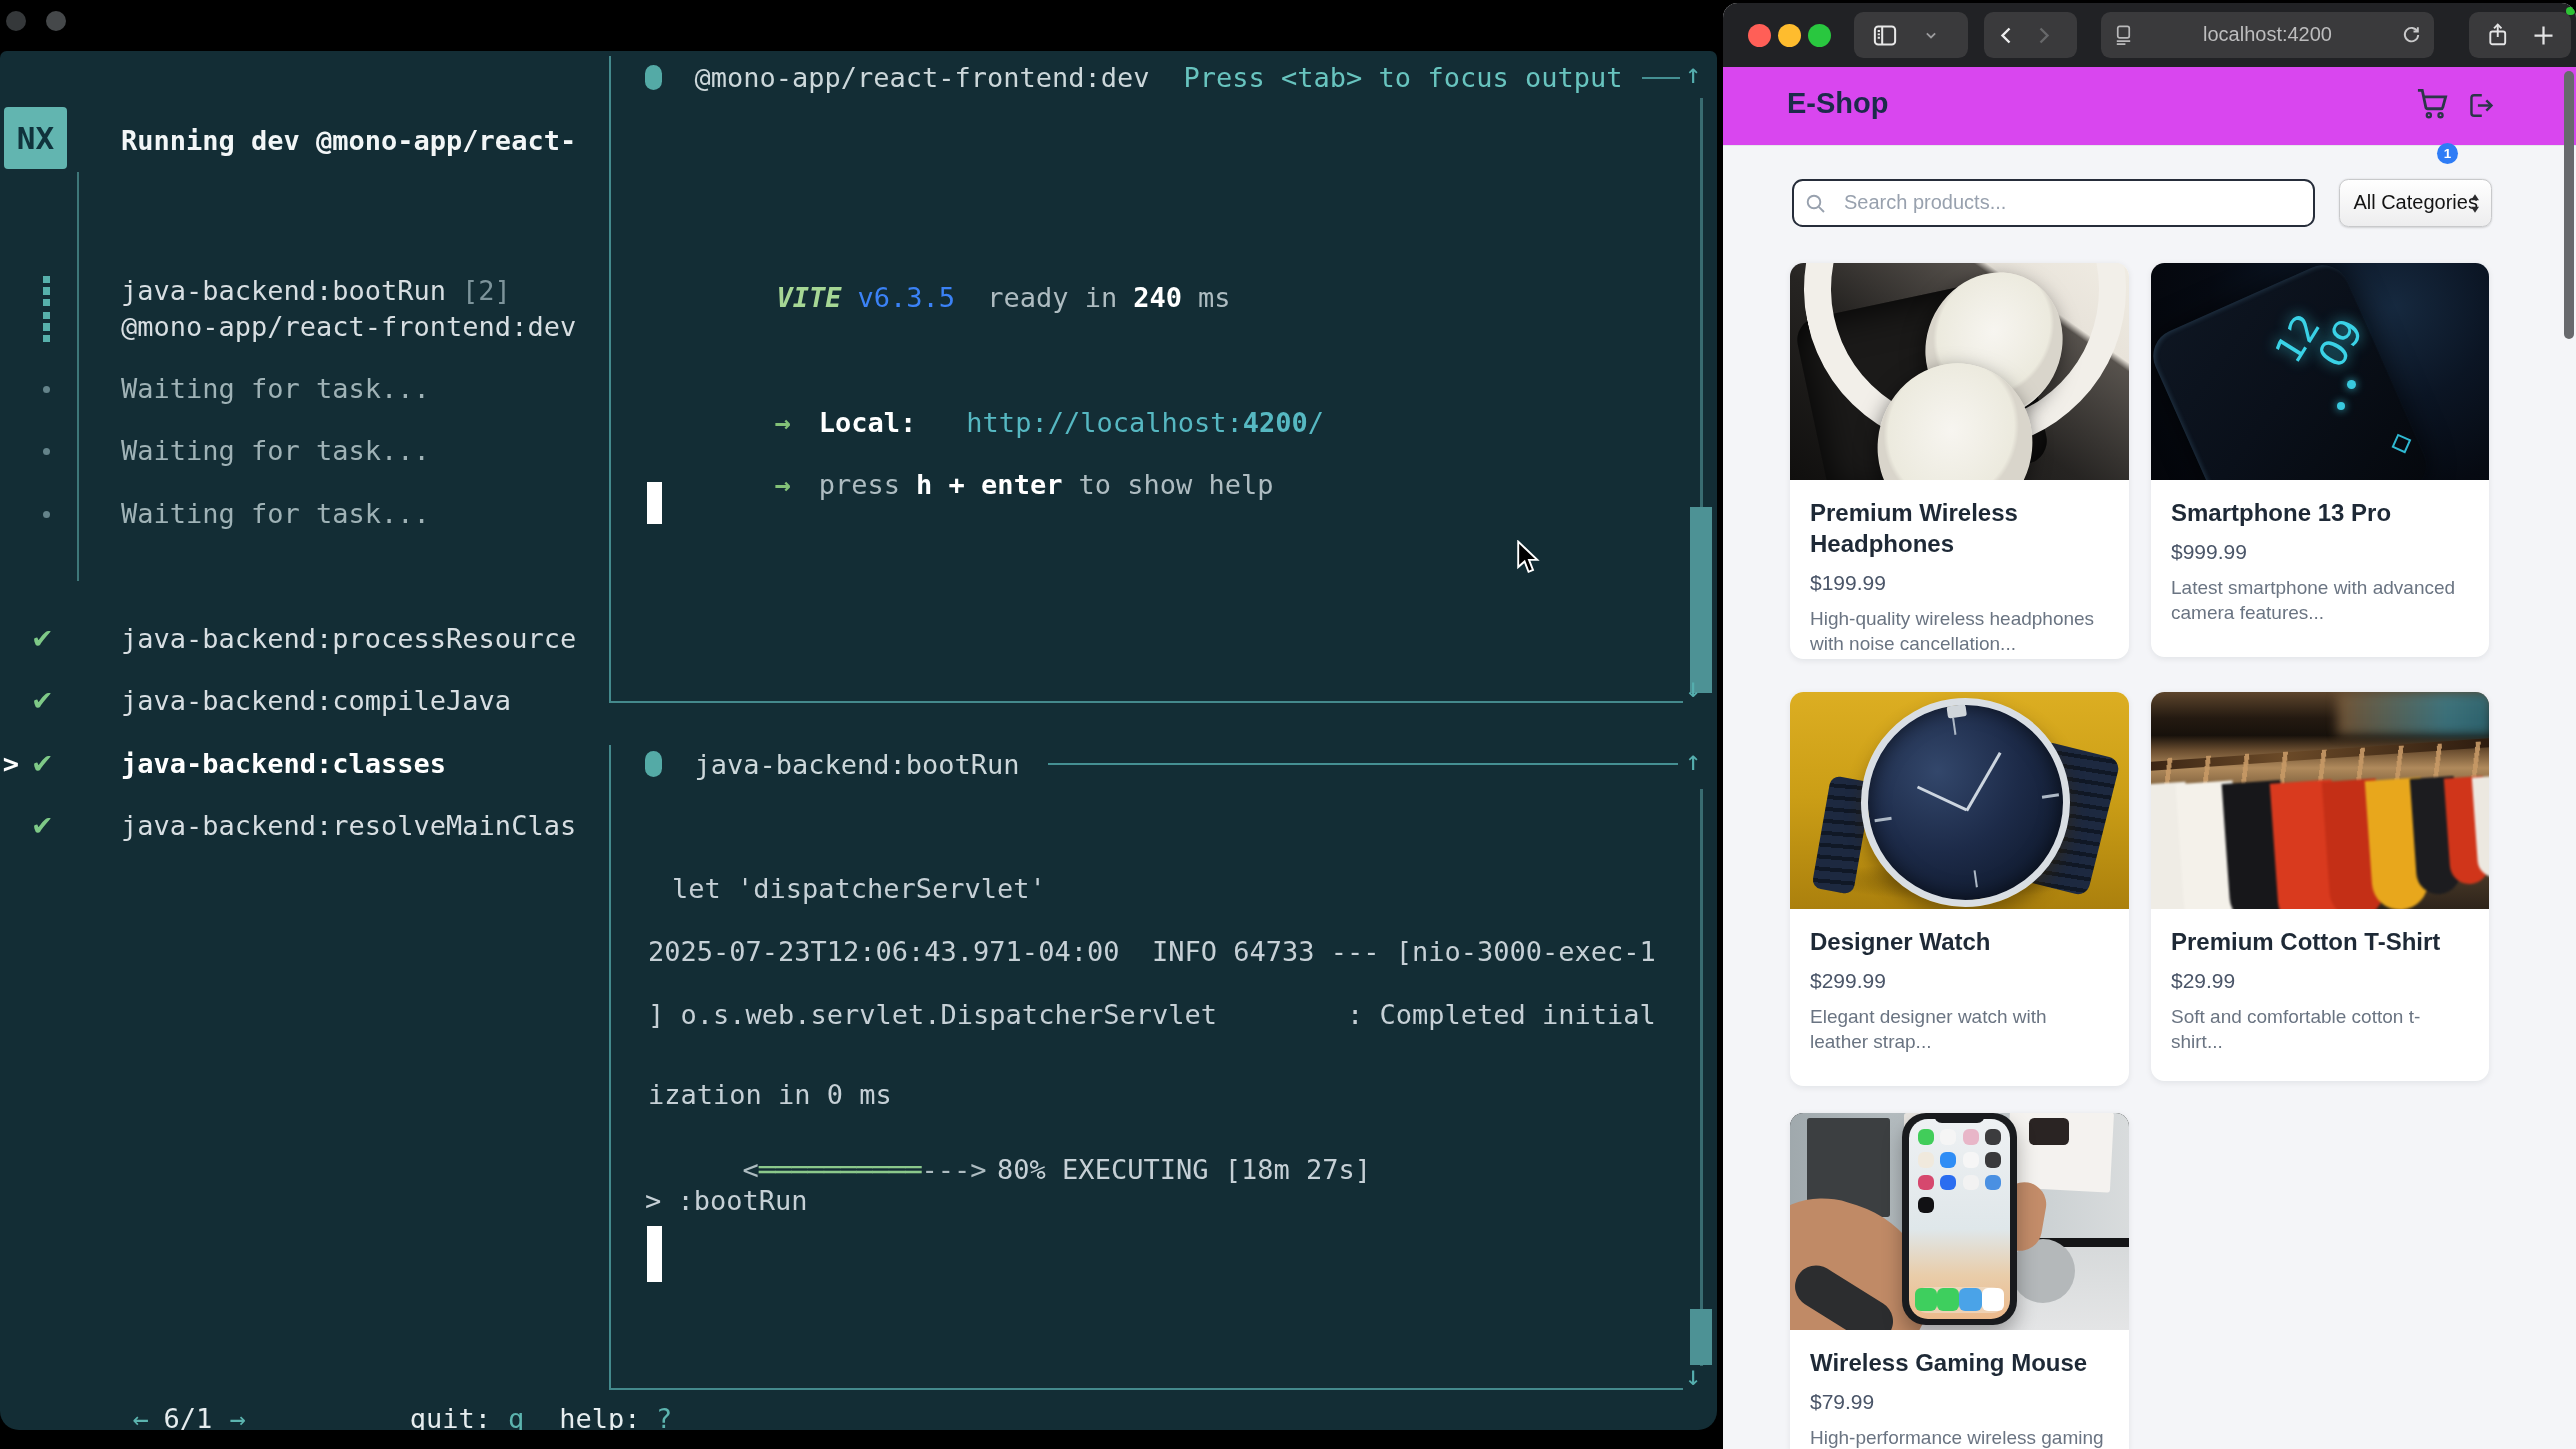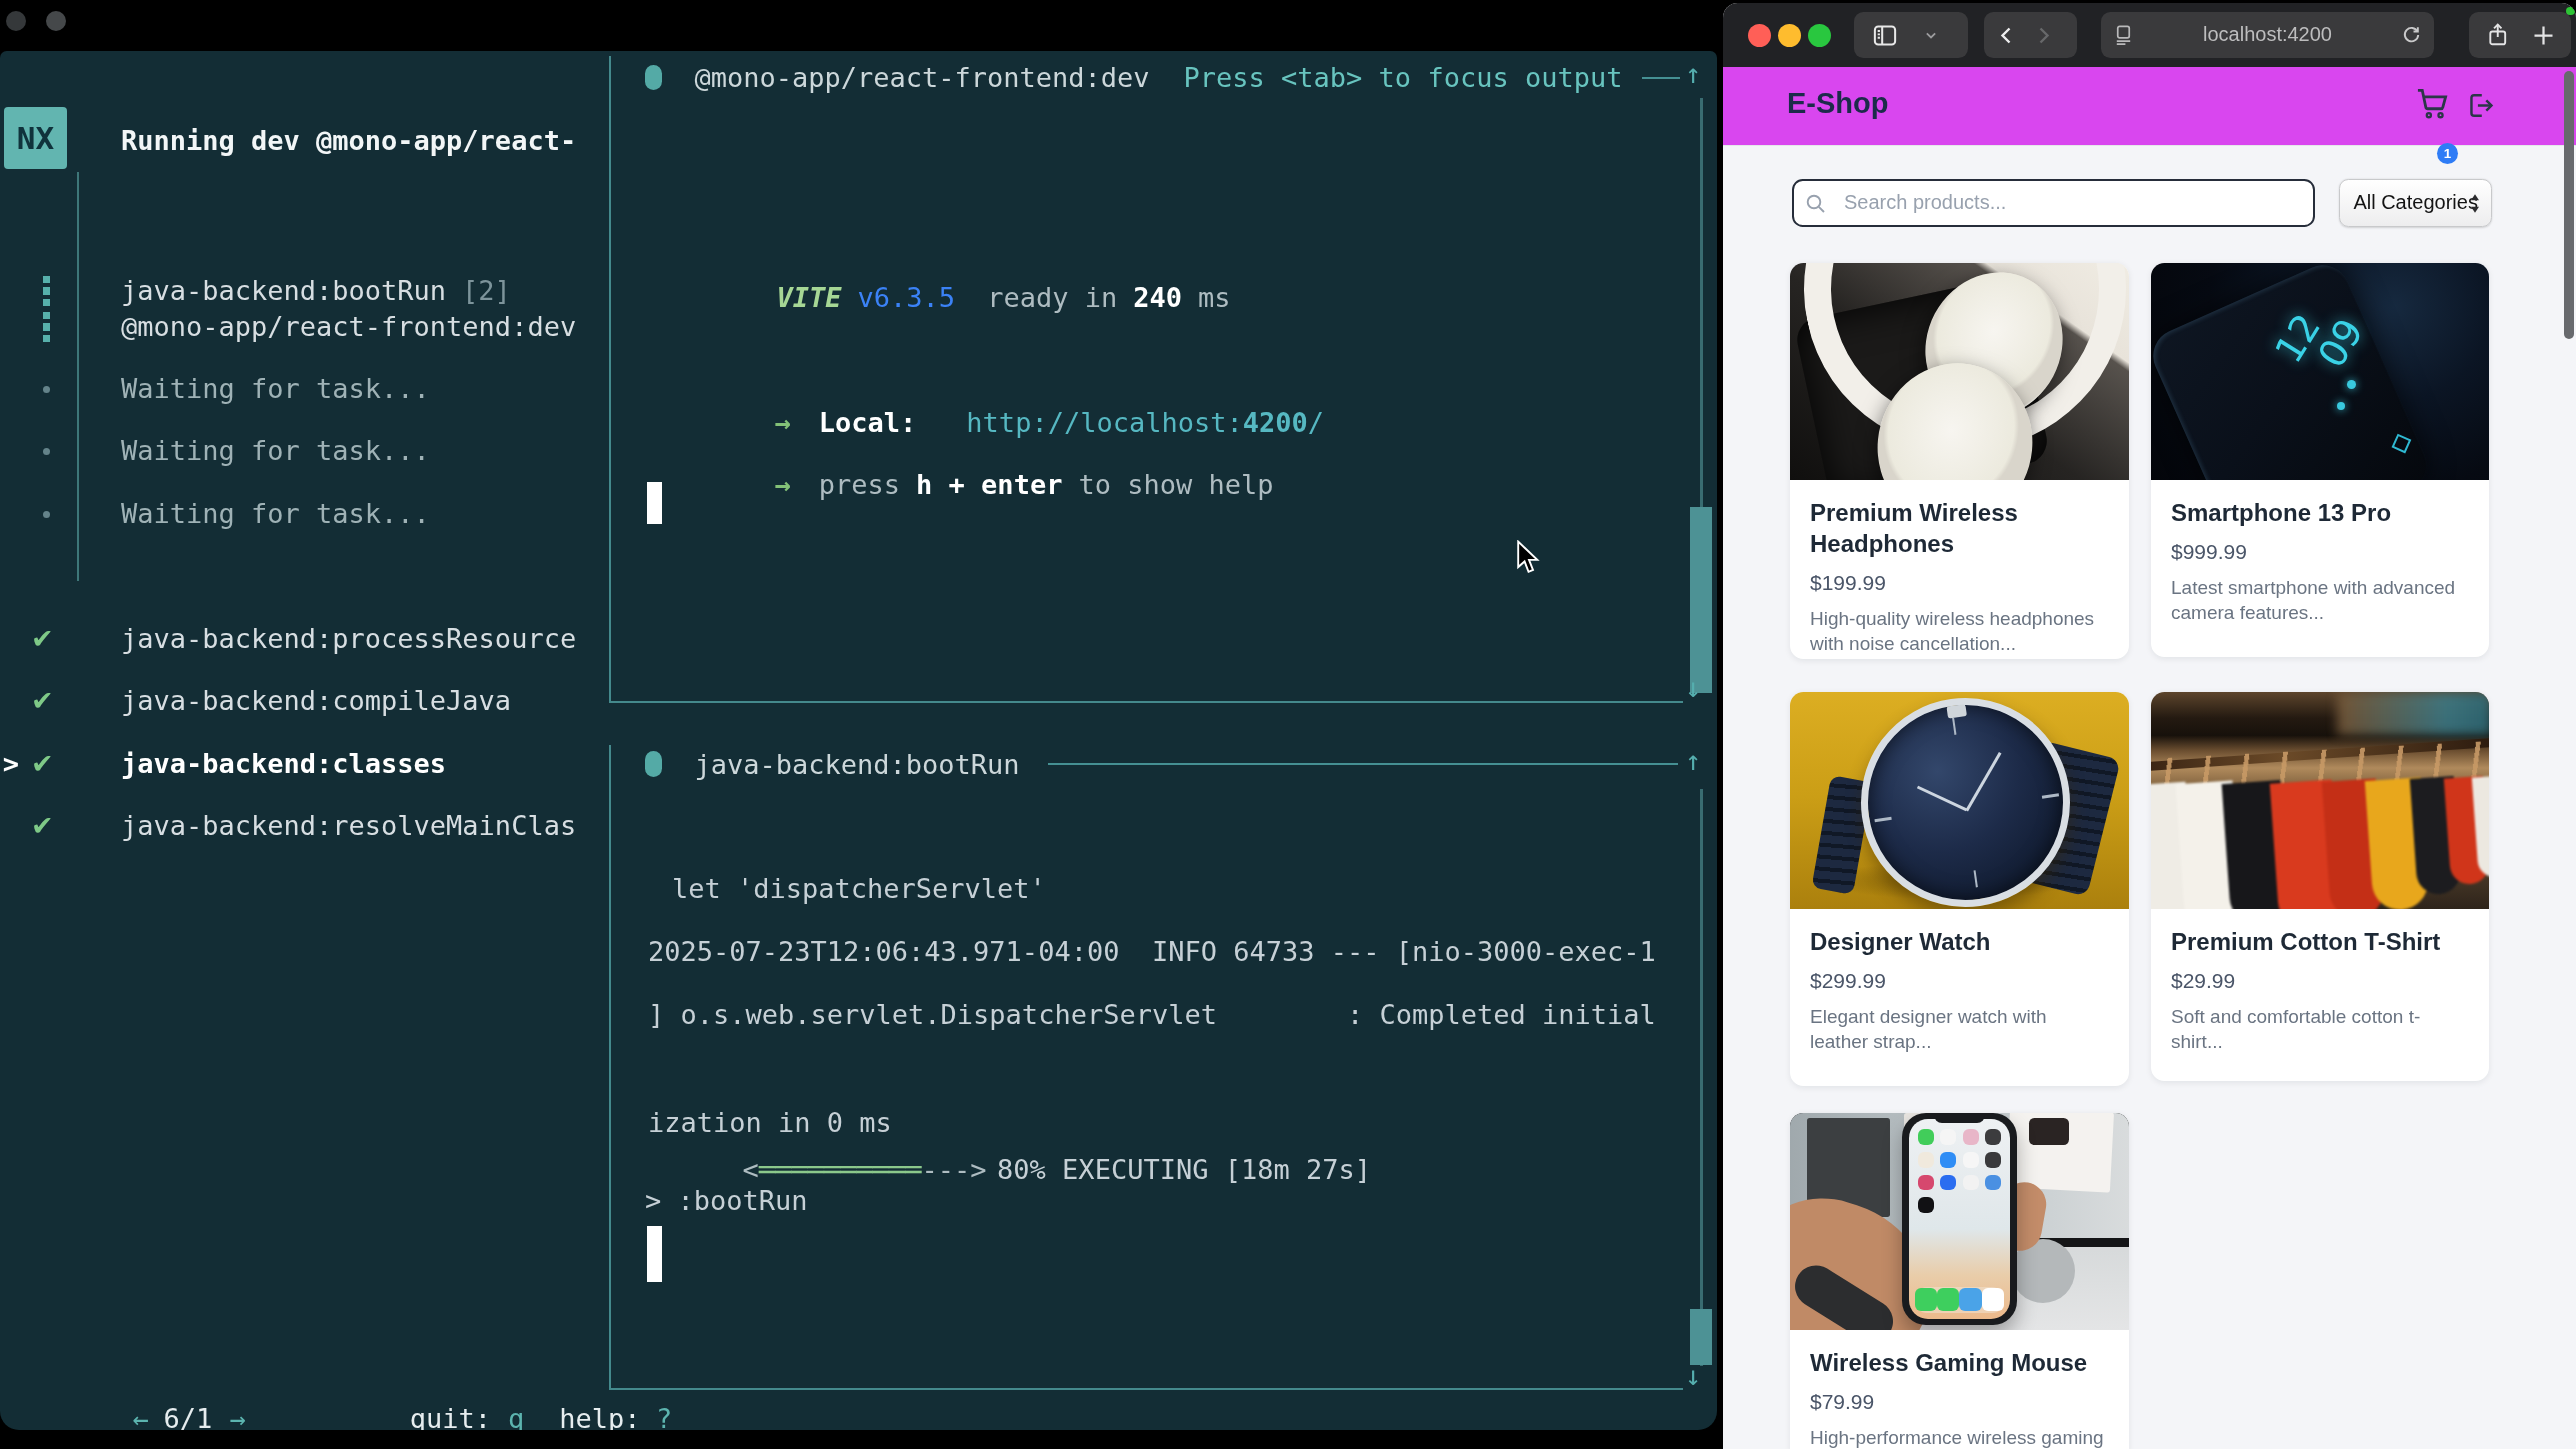--- a/index.html
+++ b/index.html
@@ -246,21 +246,21 @@
 
     <div class="pane-border" style="left:609px;top:694px;width:1072px;height:643px;"></div>
     <div class="pane-head" style="left:645px;top:697px;width:1036px;">
       <span class="pd"></span>
       <span class="pl">java-backend:bootRun</span>
       <span class="hline" style="flex:1;margin-left:28px;margin-right:2.7px;"></span>
     </div>
     <div class="mono logc" style="left:672px;top:822px;">let 'dispatcherServlet'</div>
     <div class="mono logc" style="left:648px;top:885px;">2025-07-23T12:06:43.971-04:00  INFO 64733 --- [nio-3000-exec-1</div>
     <div class="mono logc" style="left:648px;top:948px;">] o.s.web.servlet.DispatcherServlet        : Completed initial</div>
-    <div class="mono logc" style="left:648px;top:1056px;text-align:right;">ization in 0 ms</div>
+    <div class="mono logc" style="left:648px;top:1028px;text-align:right;">ization in 0 ms</div>
     <div class="mono" style="left:645px;top:1071px;">
       <span class="gry">&lt;</span><span class="bar-eq">══════════</span><span class="gry">---&gt;</span><span class="logc spC">80% EXECUTING [18m 27s]</span>
     </div>
     <div class="mono logc" style="left:645px;top:1134px;">&gt; :bootRun</div>
     <div class="cursor-block" style="left:647px;top:1175px;height:56px;"></div>
     <div class="scroll-arrow" style="top:694px;">↑</div>
     <div class="scroll-track" style="top:738px;height:577px;"></div>
     <div class="scroll-thumb" style="top:1258px;height:56px;"></div>
     <div class="scroll-arrow" style="top:1309px;">↓</div>
 

